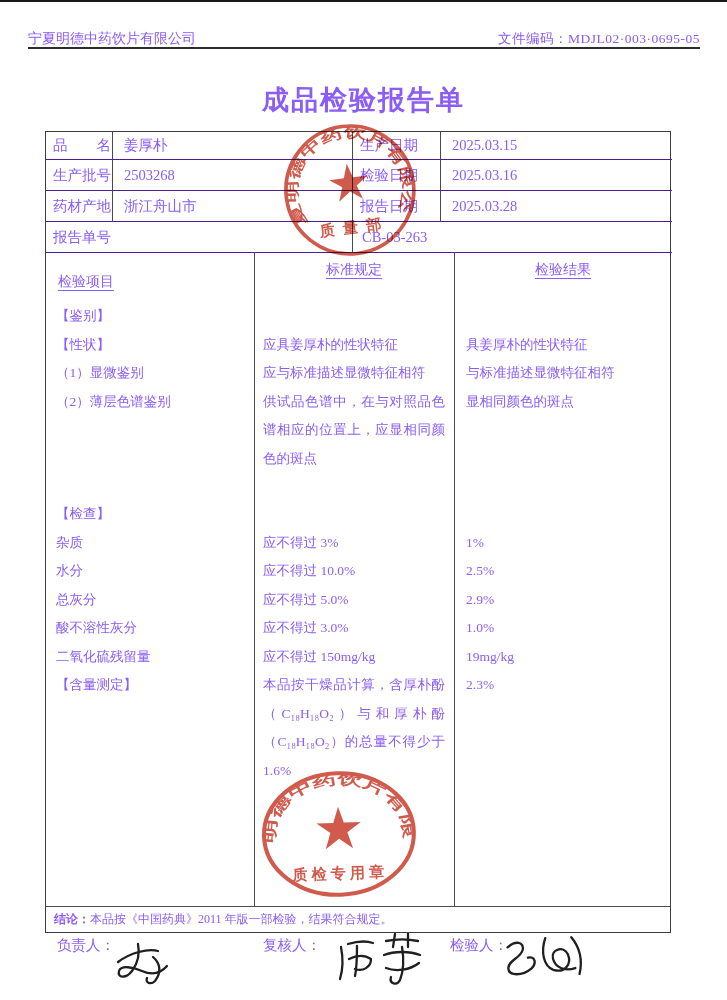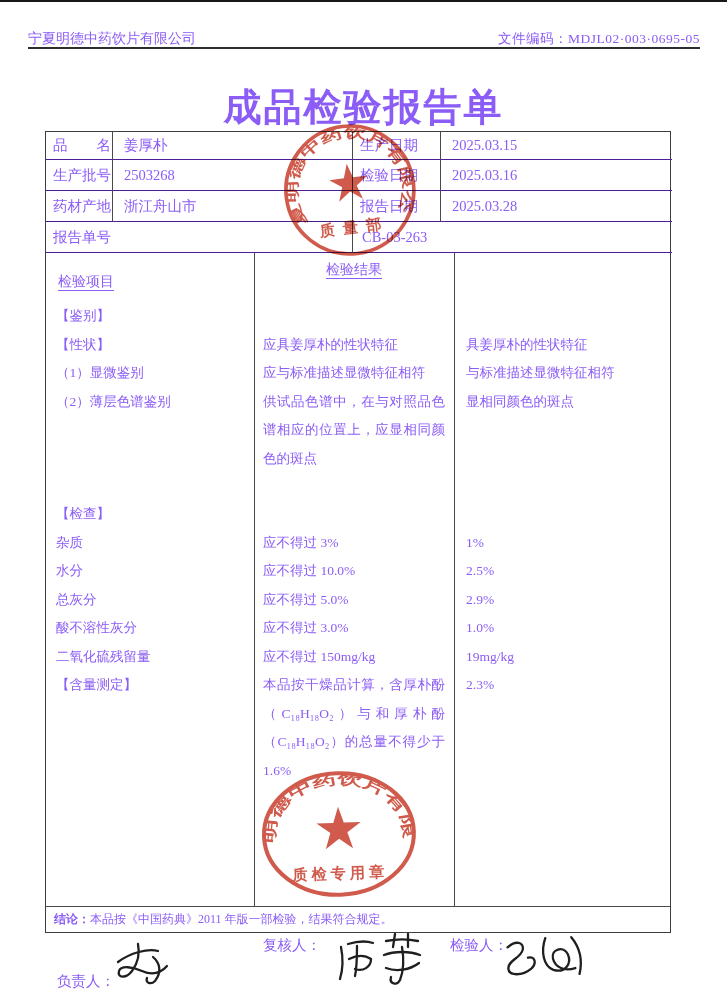--- a/index.html
+++ b/index.html
@@ -7,21 +7,21 @@
   .page {
     position:relative; width:727px; height:1000px; background:#ffffff;
     font-family:"Liberation Serif","DejaVu Serif",serif; color:#8b5cf6; overflow:hidden;
   }
   .topbar { position:absolute; top:0; left:0; right:0; height:2px; background:#181818; }
 
   
   .doc-header { position:absolute; top:30px; left:28px; right:27px; display:flex; justify-content:space-between; align-items:baseline; font-size:14px; }
   .doc-code { font-size:13.5px; letter-spacing:0.5px; }
   .header-rule { position:absolute; top:47px; left:28px; right:27px; border-top:2px solid #2c2c2c; }
-  .doc-title { position:absolute; top:82px; left:0; width:100%; text-align:center; font-size:38px; font-weight:bold; letter-spacing:2px; }
+  .doc-title { position:absolute; top:82px; left:0; width:100%; text-align:center; font-size:27px; font-weight:bold; letter-spacing:2px; }
 
   
   .report-table { position:absolute; left:45px; top:131px; width:626px; border:1.5px solid #3d3d3d; background:transparent; }
 
   .info-grid { display:grid; grid-template-columns:67px 240px 88px 231px; grid-template-rows:28px 31px 31px 31px; font-size:14.5px; }
   .ig-cell { border-right:1px solid #4a4a4a; border-bottom:1px solid #4c1d95; display:flex; align-items:center; padding:0 6px; white-space:nowrap; overflow:hidden; }
   .ig-cell.label { padding-left:7px; }
   .ig-cell.value { padding-left:11px; }
   .ig-cell.c4 { border-right:none; }
   .ig-cell.span12 { grid-column:1/3;text-align:right; }
@@ -37,21 +37,21 @@
   .trow .ti { padding-left:10px; }
   .trow .ts { padding:0 9px; text-align:justify; }
   .trow .tr { padding-left:12px; text-align:left; }
   .gap-above { margin-top:27px; }
 
   .conclusion { border-top:1px solid #4a4a4a; height:26px; display:flex; align-items:center; font-size:12px; padding-left:8px; white-space:nowrap; }
   .conclusion .c-label { font-weight:bold; }
 
   
   .sig-label { position:absolute; top:936px; font-size:14.5px; }
-  .sig-label.s1 { left:57px;margin-top:36px; } .sig-label.s2 { left:263px; } .sig-label.s3 { left:450px; }
+  .sig-label.s1 { left:57px; } .sig-label.s2 { left:263px; } .sig-label.s3 { left:450px; }
   .sig-svg { position:absolute; }
   .sig-svg path { stroke:#1f1f1f; stroke-width:2.3; fill:none; stroke-linecap:round; stroke-linejoin:round; }
   .sig1 { left:106px; top:938px; }
   .sig2 { left:333px; top:931px; }
   .sig3 { left:498px; top:930px; transform:rotate(-2deg); }
 
   
   .stamp { position:absolute; mix-blend-mode:multiply; opacity:0.86; }
   .stamp-top { left:281px; top:118px; transform:rotate(-7deg); }
   .stamp-bottom { left:260px; top:771px; transform:rotate(-2deg); }
@@ -92,20 +92,21 @@
       <div class="ig-cell label span12">报告单号</div>
       <div class="ig-cell value span34">CB-03-263</div>
     </div>
 
     <div class="test-section">
       <div class="vline v1"></div>
       <div class="vline v2"></div>
 
       <div class="theaders">
         <div class="th1"><span>检验项目</span></div>
+        <div class="th2"><span>标准规定</span></div>
         <div class="th3"><span>检验结果</span></div>
       </div>
 
       <div class="trow">
         <div class="ti">【鉴别】</div>
         <div class="ts"></div>
         <div class="tr"></div>
       </div>
       <div class="trow">
         <div class="ti">【性状】</div>

